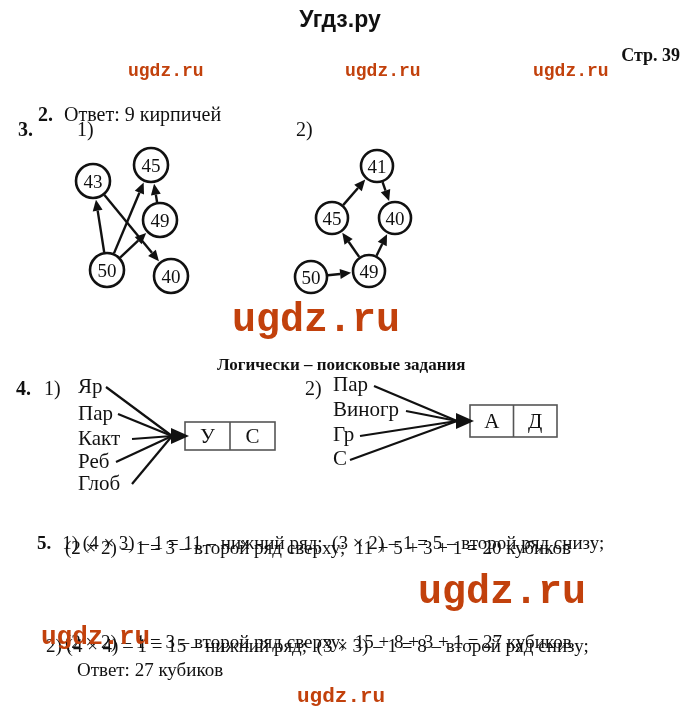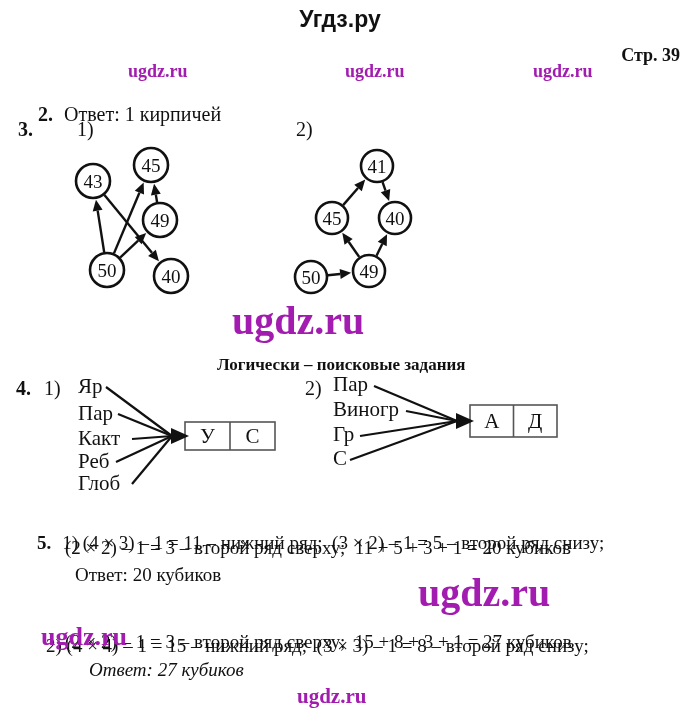--- a/index.html
+++ b/index.html
@@ -2,21 +2,21 @@
 <html><head>
 <meta charset="utf-8">
 <style>
   html,body{margin:0;padding:0;background:#fff;}
   .page{position:relative;width:680px;height:712px;background:#fff;overflow:hidden;
         font-family:"Liberation Serif",serif;color:#111;}
   .abs{position:absolute;}
   .site-title{top:6px;left:0;right:0;text-align:center;
               font-family:"Liberation Sans",sans-serif;font-weight:bold;font-size:23px;}
   .subtitle{top:45px;left:0;right:0;text-align:right;font-weight:bold;font-size:18px;}
-  .wm{font-family:Liberation Serif, serif;font-weight:bold;color:#a21caf;
+  .wm{font-family:Liberation Mono, monospace;font-weight:bold;color:#c2410c;
       z-index:5;line-height:1;white-space:nowrap;}
   .wm-row{top:62px;font-size:18px;}
   .wm-big{font-size:40px;}
   .task-line{font-size:20px;white-space:pre;}
   .num{font-weight:bold;}
   .gap{display:inline-block;width:11px;}
   .t5{font-size:19px;white-space:pre;z-index:1;}
   .heading{top:355px;left:217px;font-weight:bold;font-size:17px;}
   svg{position:absolute;overflow:visible;}
   svg text{font-family:"Liberation Serif",serif;fill:#111;}
@@ -27,21 +27,21 @@
 <div class="page">
 
   <div class="abs site-title">Угдз.ру</div>
   <div class="abs subtitle">Стр. 39</div>
 
   <div class="abs wm wm-row" style="left:128px;">ugdz.ru</div>
   <div class="abs wm wm-row" style="left:345px;">ugdz.ru</div>
   <div class="abs wm wm-row" style="left:533px;">ugdz.ru</div>
 
   <div class="abs task-line" style="top:80px;left:18px;">
-    <span class="num">2.</span><span class="gap"></span><span>Ответ: 1 кирпичей</span>
+    <span class="num">2.</span><span class="gap"></span><span>Ответ: 9 кирпичей</span>
   </div>
 
   <div class="abs task-line num" style="top:118px;left:18px;">3.</div>
   <div class="abs task-line" style="top:118px;left:77px;">1)</div>
   <div class="abs task-line" style="top:118px;left:296px;">2)</div>
 
   <svg style="left:60px;top:140px;" width="140" height="160">
       <line x1="44.20293365462204" y1="112.21864966152587" x2="37.66177724229659" y2="70.63558389745688" stroke="#111" stroke-width="2.4"></line>
       <polygon points="35.952458920121174,59.769203135056024 42.60104122520607,69.85862102374078 32.72251325938711,71.41254677117298" fill="#111"></polygon>
       <line x1="53.95674246470556" y1="113.3986827546799" x2="79.40542922549074" y2="52.66886207553349" stroke="#111" stroke-width="2.4"></line>
@@ -123,22 +123,21 @@
       <line x1="30" y1="63" x2="127" y2="48" stroke="#111" stroke-width="2.2"></line>
       <text x="3" y="92" font-size="21">С</text>
       <line x1="20" y1="87" x2="127" y2="48" stroke="#111" stroke-width="2.2"></line>
       <polygon points="144,48 126,40 126,56" fill="#111"></polygon>
     </svg>
 
   <div class="abs t5" style="top:510px;left:18px;">
     <span class="num">5.</span><span class="gap"></span><span>1) (4 × 3) – 1 = 11 – нижний ряд;  (3 × 2) – 1 = 5 – второй ряд снизу;</span>
   </div>
   <div class="abs t5" style="top:537px;left:65px;">(2 × 2) – 1 = 3 – второй ряд сверху;  11 + 5 + 3 + 1 = 20 кубиков</div>
-  <div class="abs t5" style="top:564px;left:75px;">Ответ: 20 кубиков</div>
   <div class="abs t5" style="top:635px;left:46px;">2) (4 × 4) – 1 = 15 – нижний ряд;  (3 × 3) – 1 = 8 – второй ряд снизу;</div>
   <div class="abs t5" style="top:631px;left:65px;">(2 × 2) – 1 = 3 – второй ряд сверху;  15 + 8 + 3 + 1 = 27 кубиков</div>
-  <div class="abs t5" style="top:659px;left:89px;font-style:italic;">Ответ: 27 кубиков</div>
+  <div class="abs t5" style="top:659px;left:77px;">Ответ: 27 кубиков</div>
 
   <div class="abs wm wm-big" style="left:418px;top:573px;">ugdz.ru</div>
   <div class="abs wm" style="left:41px;top:624px;font-size:26px;">ugdz.ru</div>
   <div class="abs wm" style="left:297px;top:686px;font-size:21px;">ugdz.ru</div>
 
 </div>
 
 </body></html>

